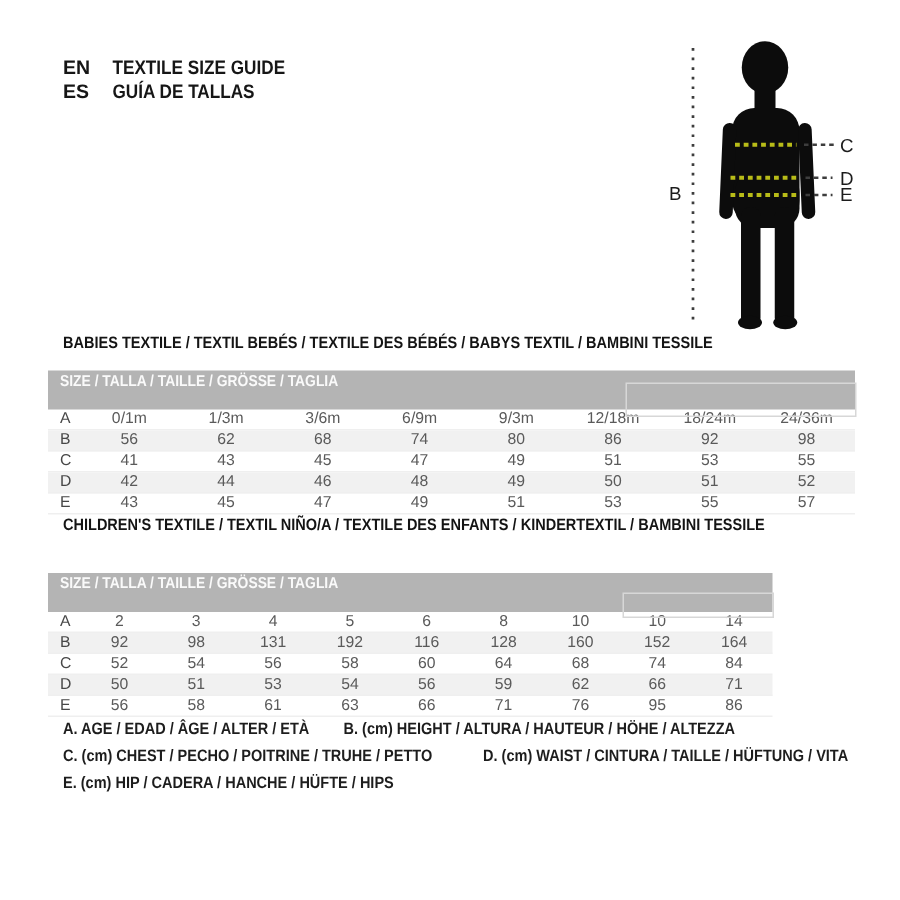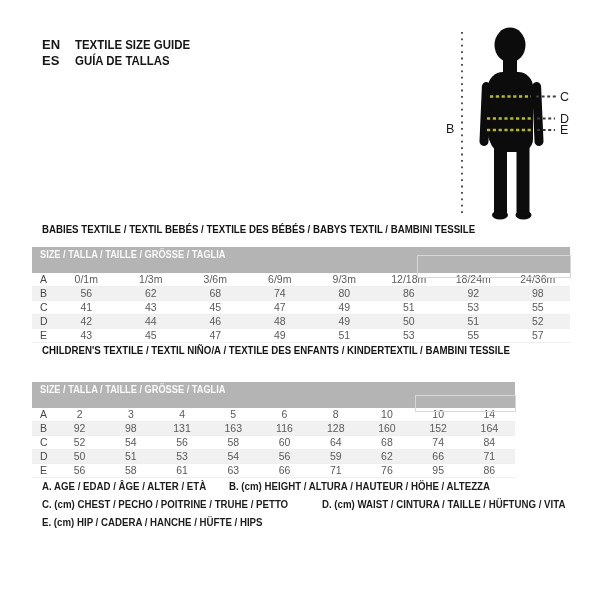--- a/index.html
+++ b/index.html
@@ -182,21 +182,21 @@
         <span class="cell">8</span>
         <span class="cell">10</span>
         <span class="cell">10</span>
         <span class="cell">14</span>
       </div>
       <div class="trow">
         <span class="cell rowlabel">B</span>
         <span class="cell">92</span>
         <span class="cell">98</span>
         <span class="cell">131</span>
-        <span class="cell">163</span>
+        <span class="cell">192</span>
         <span class="cell">116</span>
         <span class="cell">128</span>
         <span class="cell">160</span>
         <span class="cell">152</span>
         <span class="cell">164</span>
       </div>
       <div class="trow">
         <span class="cell rowlabel">C</span>
         <span class="cell">52</span>
         <span class="cell">54</span>

